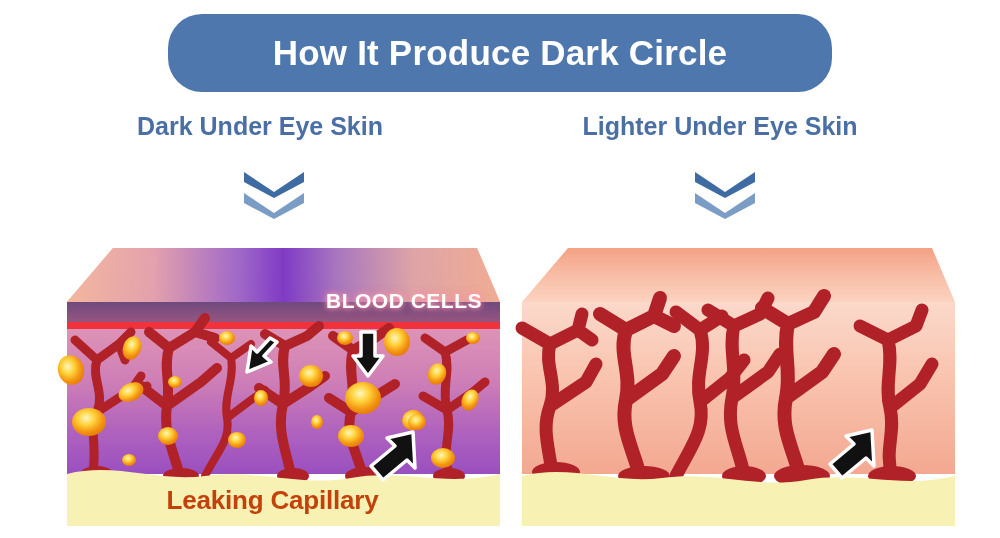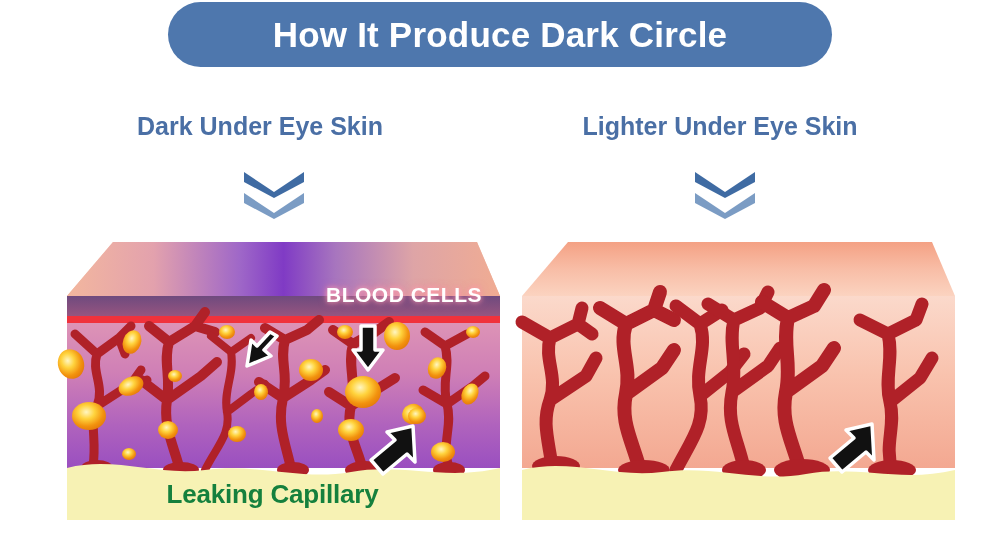--- a/index.html
+++ b/index.html
@@ -7,22 +7,22 @@
     width: 1000px; height: 538px;
     background: #ffffff;
     font-family: "Liberation Sans", sans-serif;
     overflow: hidden;
   }
   .page { position: relative; width: 1000px; height: 538px; background: #fff; }
 
   
   .title-banner {
     position: absolute;
-    left: 168px; top: 2px;
-    width: 664px; height: 65px;
+    left: 168px; top: 14px;
+    width: 664px; height: 78px;
     background: #4e77ad;
     border-radius: 34px;
     display: flex; align-items: center; justify-content: center;
   }
   .title-text {
     color: #ffffff;
     font-size: 35px;
     font-weight: bold;
     letter-spacing: 0.2px;
     white-space: nowrap;
@@ -42,33 +42,33 @@
   .col-head.right { left: 500px; width: 440px; }
 
   
   .chev-wrap { position: absolute; top: 172px; width: 60px; height: 50px; }
   .chev-wrap.left  { left: 244px; }
   .chev-wrap.right { left: 695px; }
   .chev { position: absolute; left: 0; width: 60px; height: 26px; }
   .chev svg { display: block; }
 
   
-  .panel { position: absolute; top: 234px; width: 455px; height: 286px; }
+  .panel { position: absolute; top: 240px; width: 455px; height: 286px; }
   .panel.left  { left: 45px; }
   .panel.right { left: 500px; }
   .panel svg { display: block; width: 455px; height: 286px; }
 
   .cap-label {
     position: absolute;
     bottom: 10px;
     width: 100%;
     text-align: center;
     font-size: 26px;
     font-weight: bold;
-    color: #15803d;
+    color: #c2410c;
     letter-spacing: -0.2px;
     pointer-events: none;
   }
   .blood-label {
     position: absolute;
     left: 0; right: 18px; top: 49px;
     text-align: right;
     color: #ffffff;
     font-size: 21px;
     font-weight: bold;

